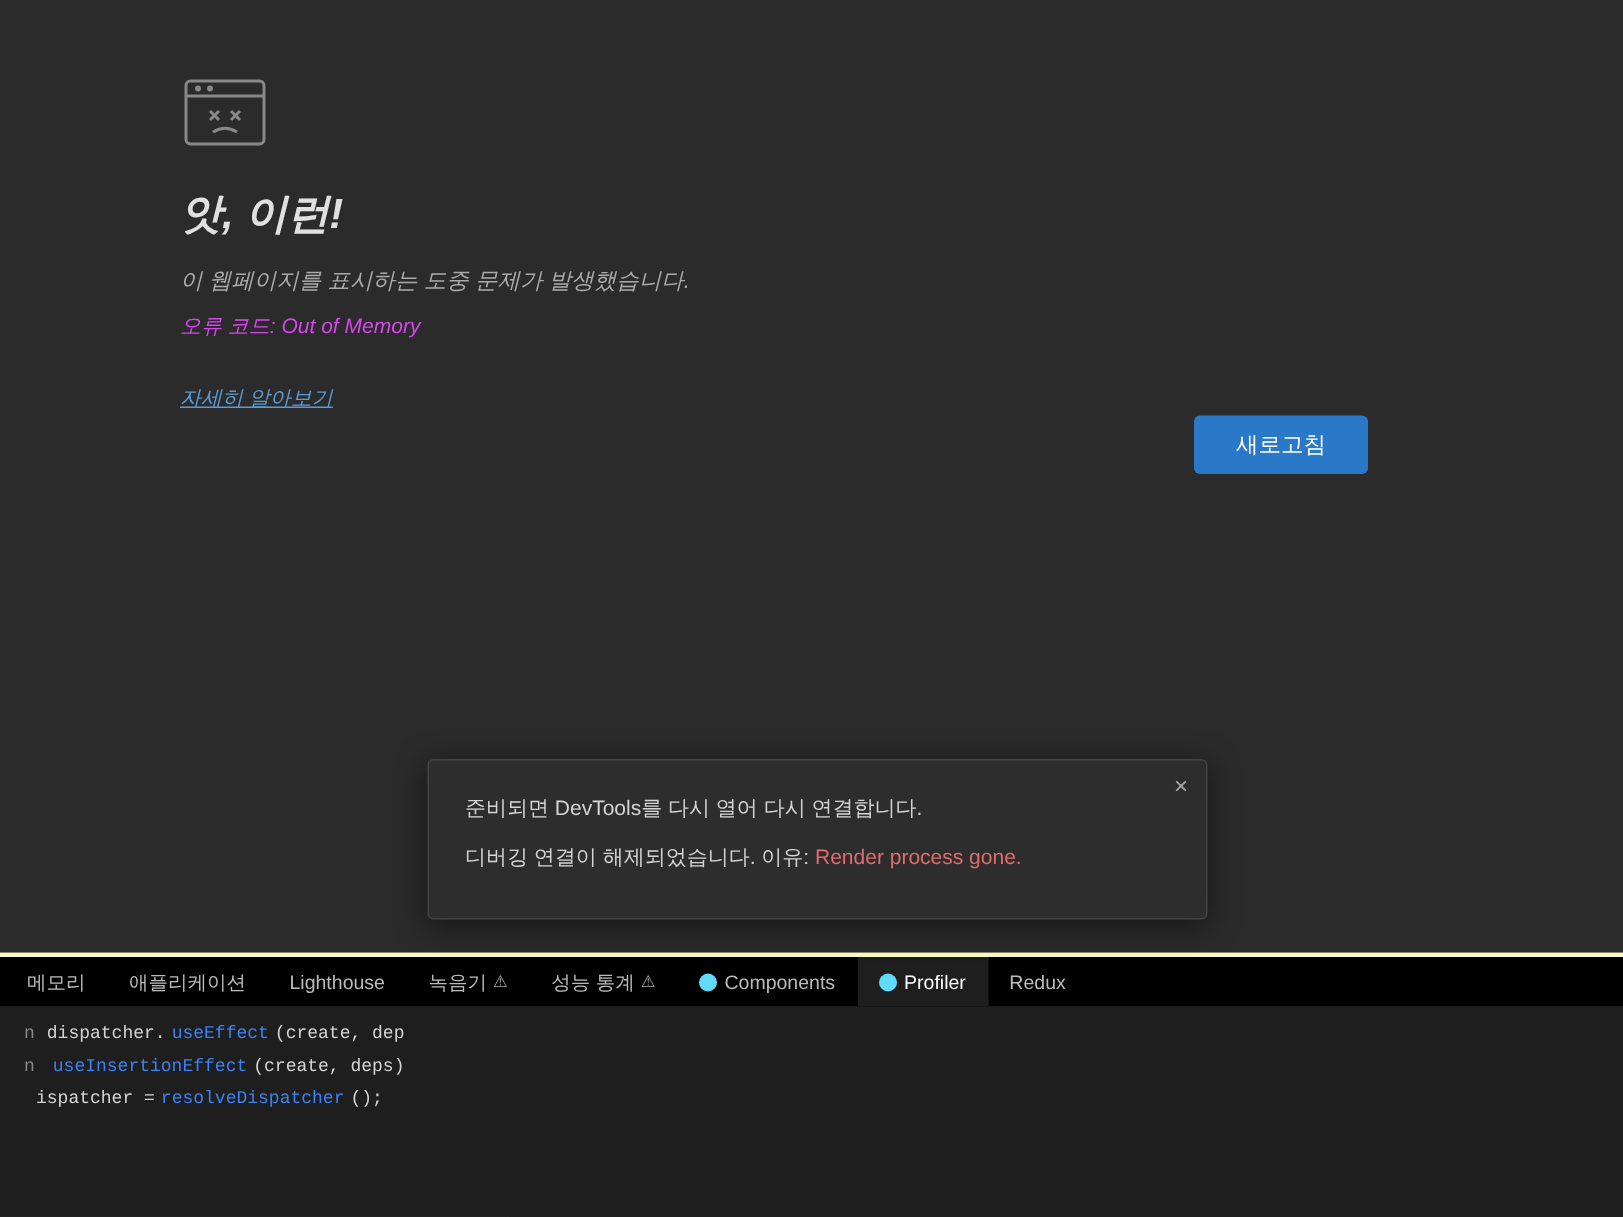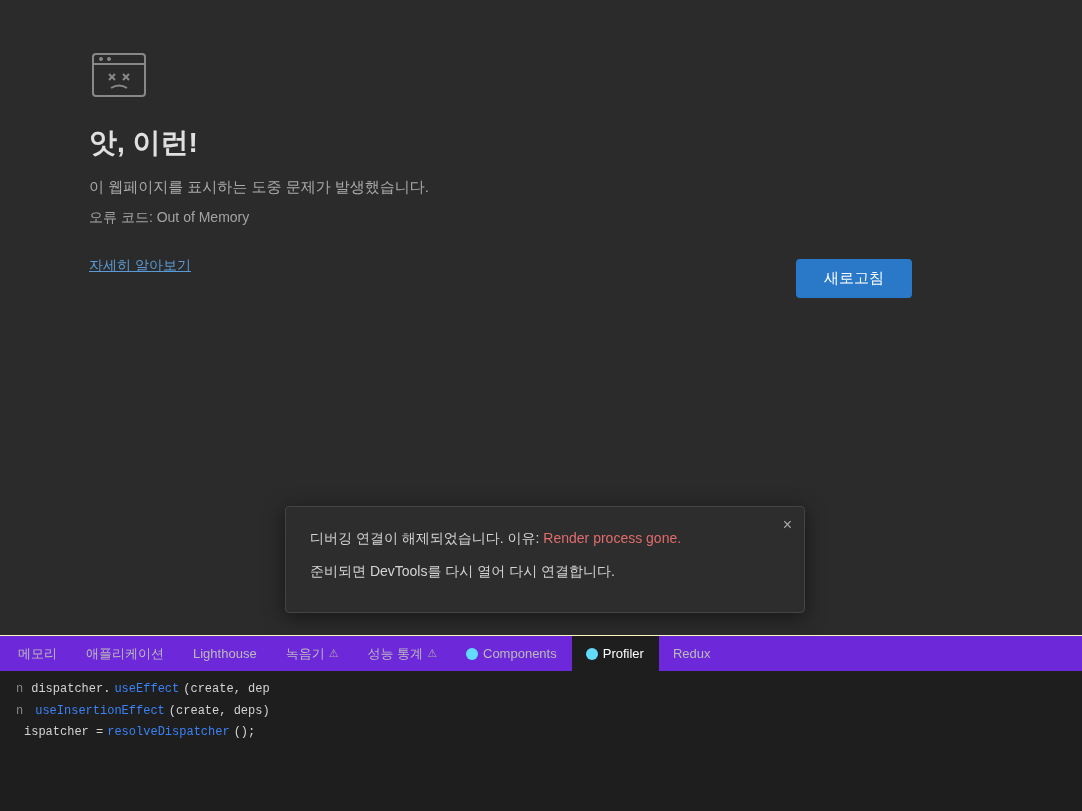--- a/index.html
+++ b/index.html
@@ -18,21 +18,22 @@
     }
 
     
     .error-page {
       width: 100%;
       height: calc(100% - 200px);
       background-color: #2b2b2b;
       display: flex;
       flex-direction: column;
       align-items: flex-start;
-      padding: 50px 89px;
+      padding: 50px 120px;
+      font-style: italic;
     }
 
     .error-icon {
       width: 60px;
       height: 50px;
       margin-bottom: 24px;
     }
 
     .error-icon svg rect, .error-icon svg line {
       stroke: #888;
@@ -54,21 +55,21 @@
       text-align: center;
     }
 
     .error-code {
       font-size: 14px;
       color: #aaa;
       margin-bottom: 30px;
     }
 
     .error-code span {
-      color: #a3a3a3;
+      color: #d946ef;
     }
 
     .error-actions {
       display: flex;
       align-items: center;
       gap: 20px;
       width: 100%;
       justify-content: space-between;
       max-width: 750px;
     }
@@ -84,39 +85,39 @@
       background-color: #2979c8;
       color: white;
       border: none;
       padding: 10px 28px;
       font-size: 15px;
       border-radius: 4px;
       cursor: pointer;
       white-space: nowrap;
       position: absolute;
       right: 170px;
-      top: 259px;
+      top: 277px;
     }
 
     
     .devtools-bar {
       position: absolute;
       bottom: 0;
       left: 0;
       width: 100%;
       background-color: #1e1e1e;
     }
 
     
     .devtools-tabs {
       display: flex;
       align-items: center;
-      background-color: #6d28d9;
+      background-color: #000000;
       height: 36px;
-      border-top: 1px solid #fef9c3;
+      border-top: 3px solid #fef9c3;
       padding: 0 4px;
       overflow: hidden;
     }
 
     .tab-item {
       display: flex;
       align-items: center;
       padding: 0 14px;
       height: 100%;
       font-size: 13px;
@@ -353,17 +354,17 @@
           <span class="code-fn">resolveDispatcher</span>
           <span class="code-text">();</span>
       </div>
     </div>
   </div>
 
 </div>
 
 <div class="notification-popup">
   <button class="notification-close">×</button>
+  <p class="notification-text">준비되면 DevTools를 다시 열어 다시 연결합니다.</p>
   <p class="notification-text">
     <span>디버깅 연결이 해제되었습니다. 이유: </span><span class="highlight">Render process gone.</span>
   </p>
-  <p class="notification-text">준비되면 DevTools를 다시 열어 다시 연결합니다.</p>
 </div>
 
 </body></html>

